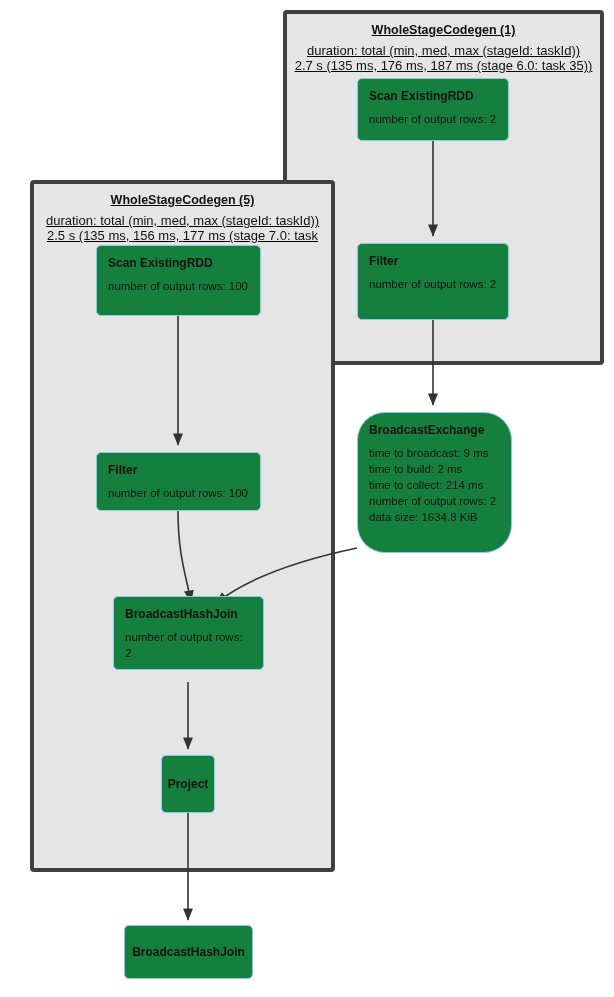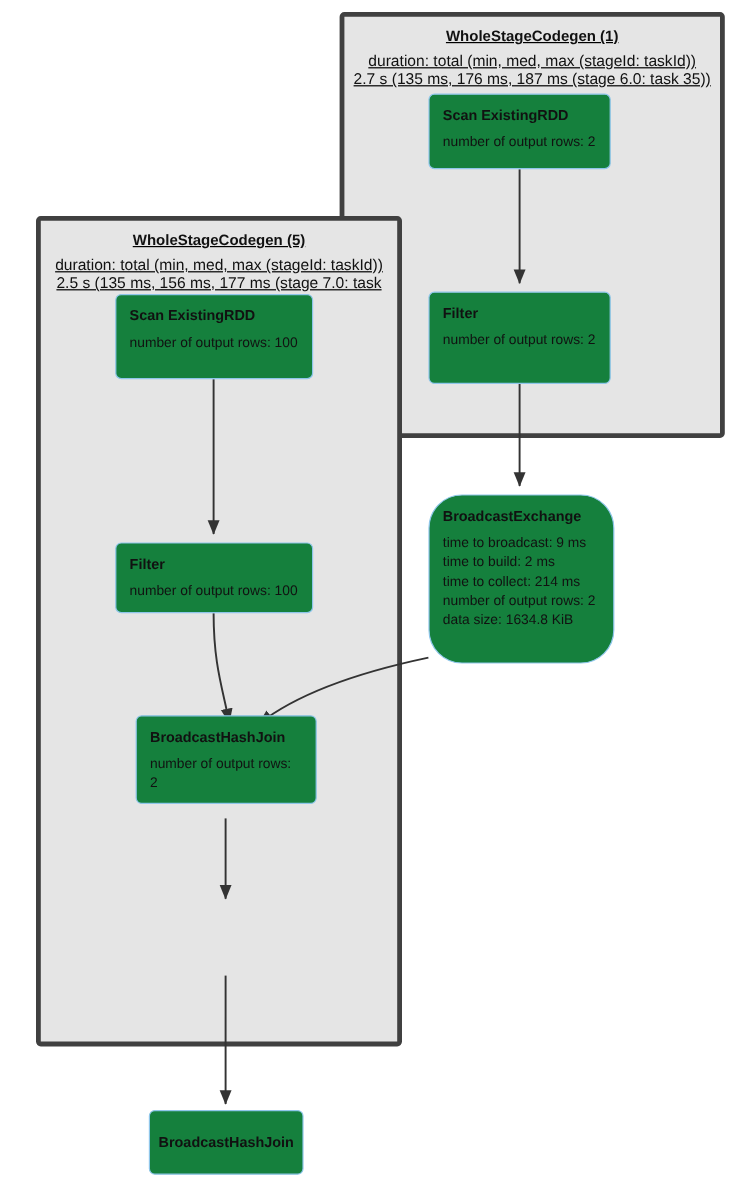--- a/index.html
+++ b/index.html
@@ -156,18 +156,21 @@
   <div class="node" style="left:96px; top:452px; width:165px; height:59px;">
     <div class="node-title">Filter</div>
     <div class="node-metrics">number of output rows: 100</div>
   </div>
 
   <div class="node" style="left:113px; top:596px; width:151px; height:74px;">
     <div class="node-title">BroadcastHashJoin</div>
     <div class="node-metrics">number of output rows: 2</div>
   </div>
 
+  <div class="node center-only" style="left:161px; top:755px; width:54px; height:58px;">
+    <div class="node-title">Project</div>
+  </div>
 
   <div class="node center-only" style="left:124px; top:925px; width:129px; height:54px;">
     <div class="node-title">BroadcastHashJoin</div>
   </div>
 
 </div>
 
 </body></html>

